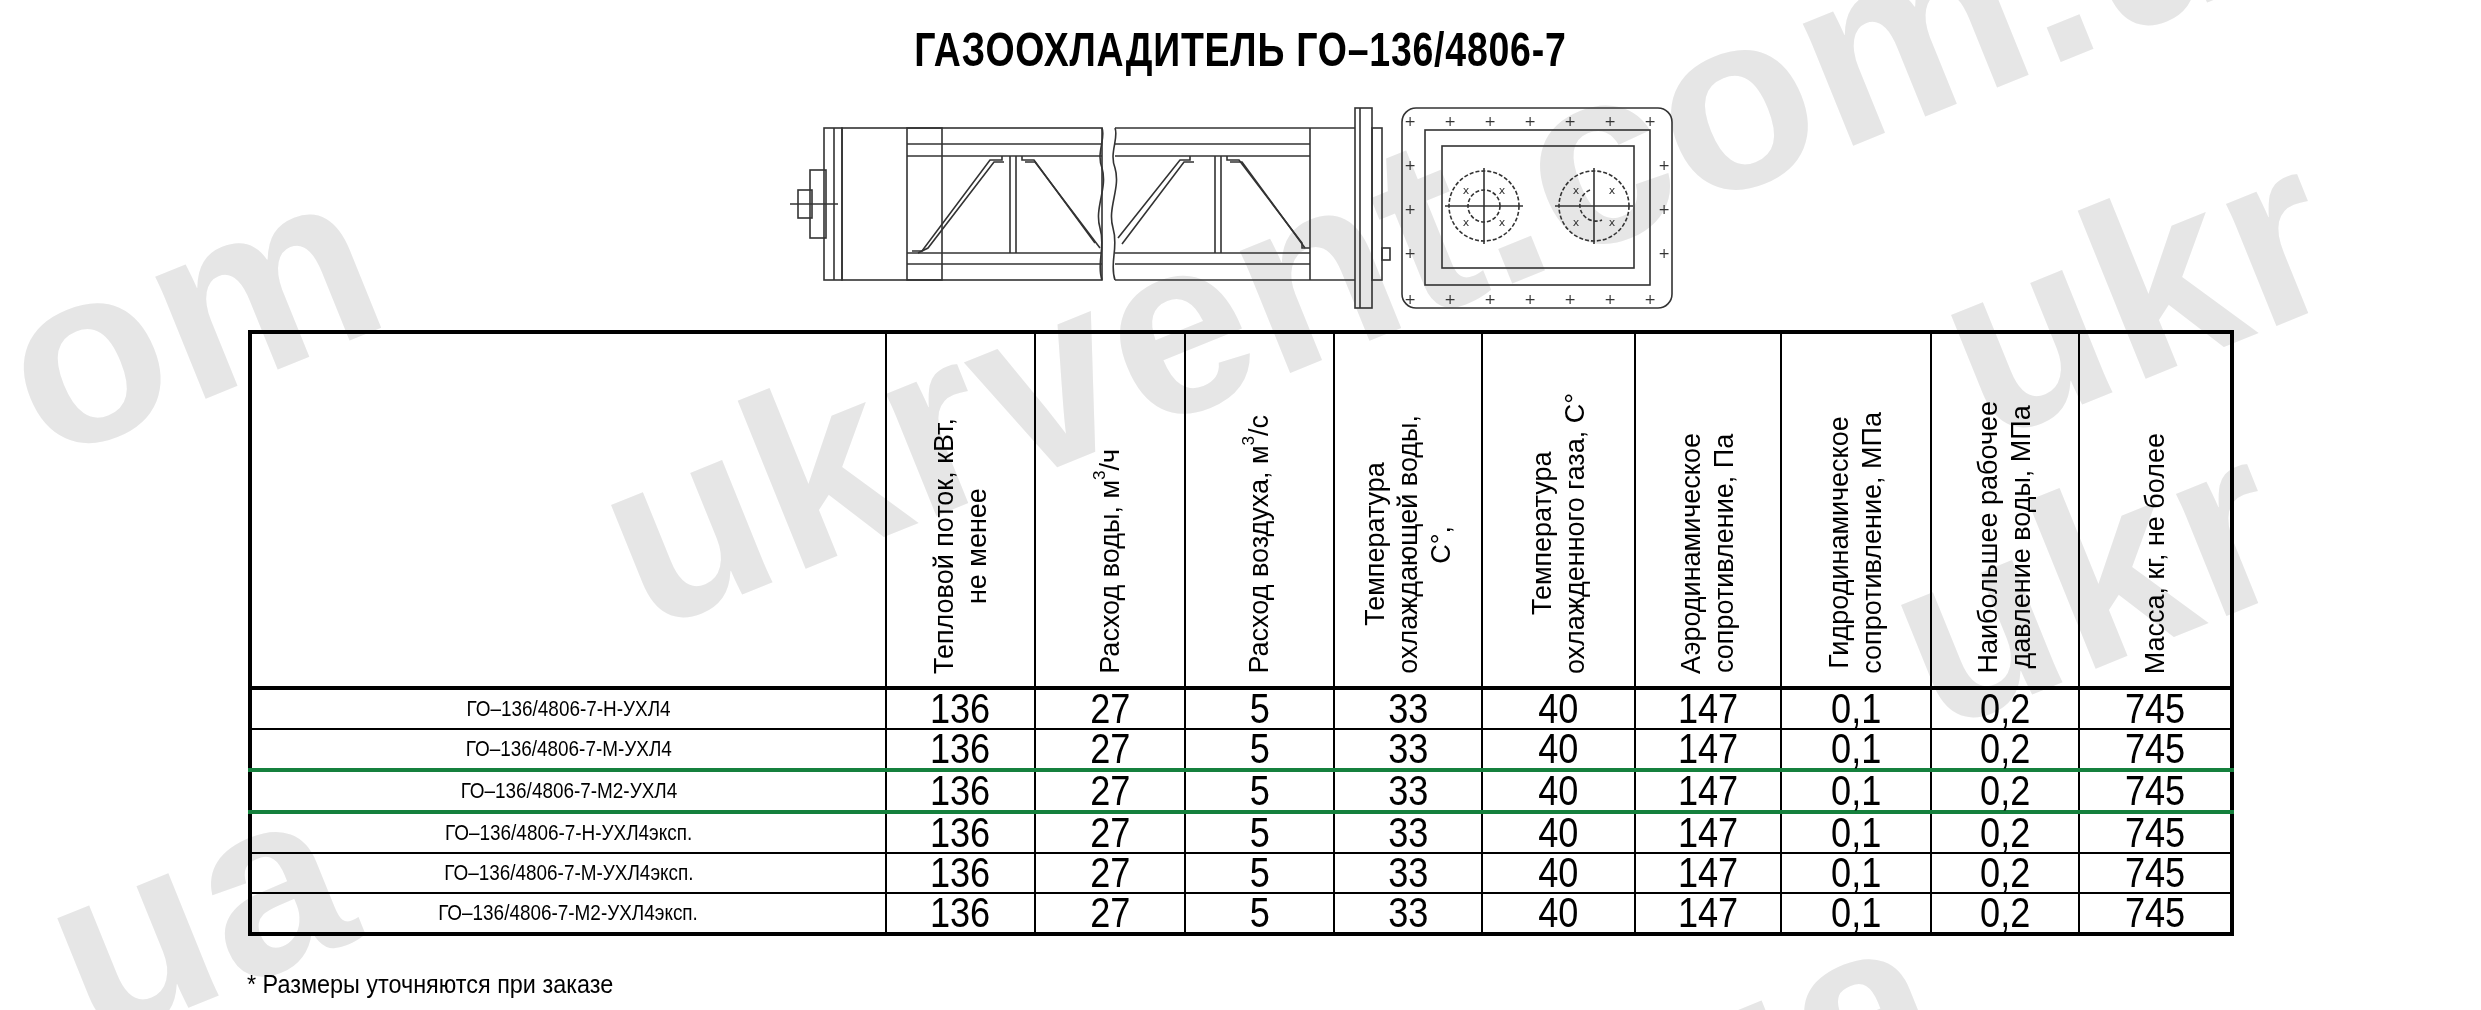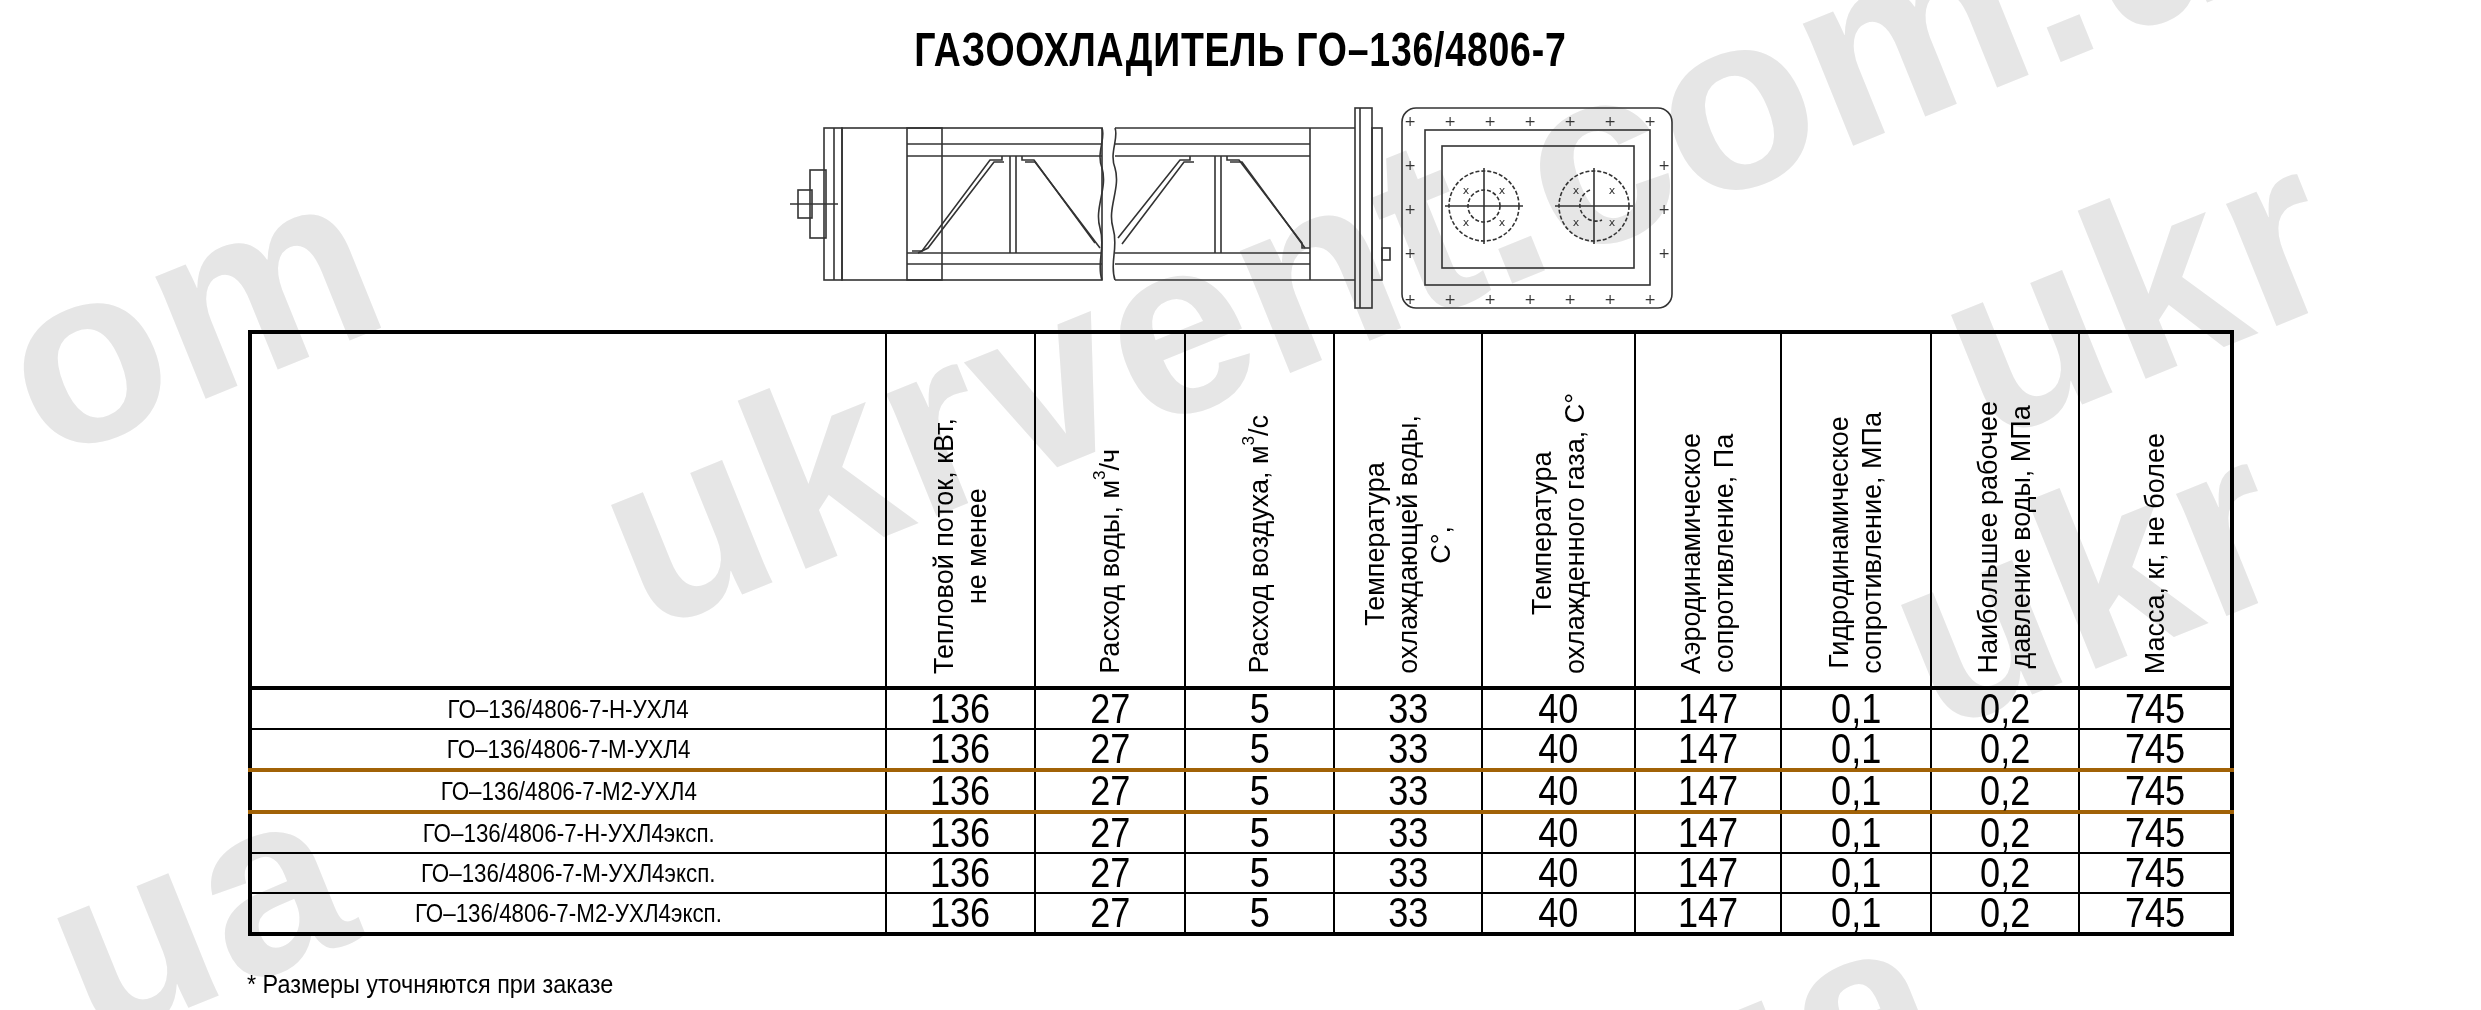--- a/index.html
+++ b/index.html
@@ -26,23 +26,23 @@
     border: 2px solid #000; padding: 0; text-align: center; font-weight: normal;
   }
   table.spec { border: 4px solid #000; }
   table.spec thead th { height: 352px; border-bottom: 4px solid #000; vertical-align: bottom; }
   .vhead {
     writing-mode: vertical-rl; transform: rotate(180deg); font-size: 27px; line-height: 33px;
     display: inline-block; text-align: center; padding: 8px 0; white-space: pre-line;
   }
   .vhead sup { font-size: 17px; line-height: 0; }
   table.spec tbody td { height: 38px; font-size: 42px; line-height: 38px; }
-  table.spec tbody td.name { font-size: 26px; }
+  table.spec tbody td.name { font-size: 22px; }
   .cond { display: inline-block; transform: scaleX(0.86); transform-origin: center; }
-  table.spec tbody tr.thick td { border-top: 4px solid #a16207; }
+  table.spec tbody tr.thick td { border-top: 4px solid #15803d; }
   .footnote {
     position: absolute; left: 247px; top: 955px; font-size: 26px; z-index: 2; margin-top: 14px;
   }
   .footnote span { display: inline-block; transform: scaleX(0.9); transform-origin: left; }
 </style>
 </head>
 <body>
 
 <div class="watermark" style="left:-40px; top:250px;">om</div>
 <div class="watermark" style="left:560px; top:420px;">ukrvent.com.ua</div>

